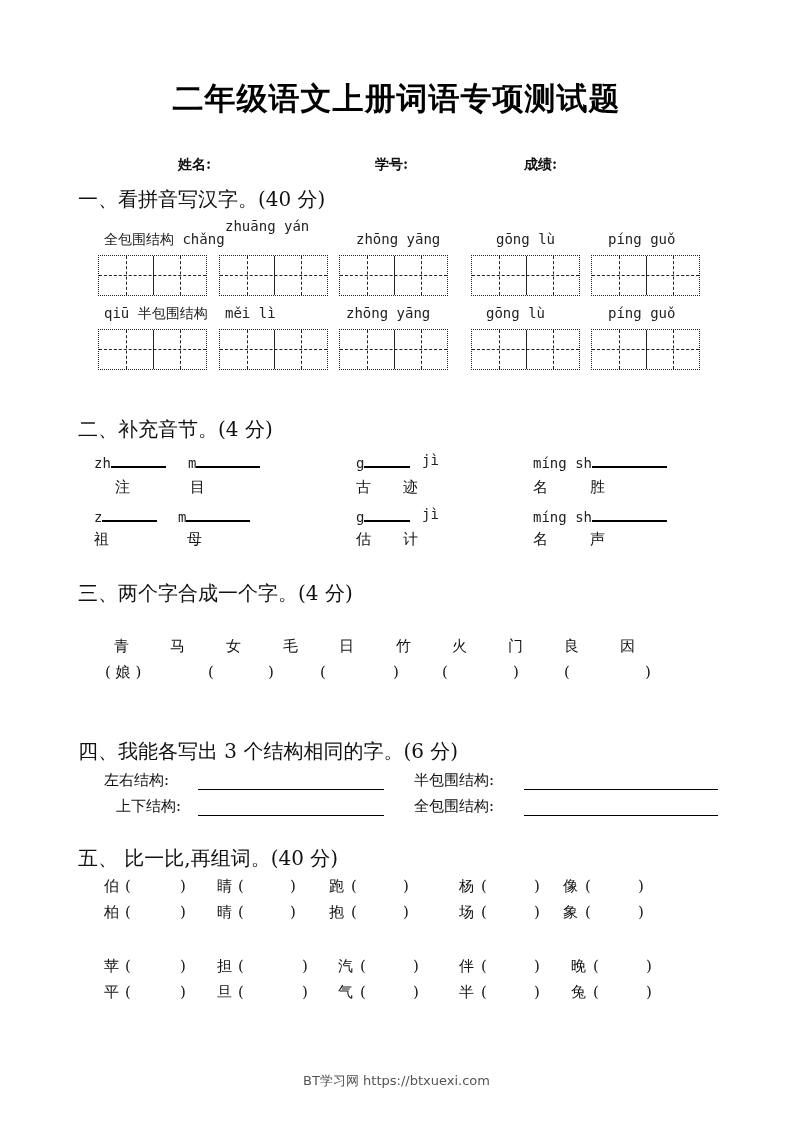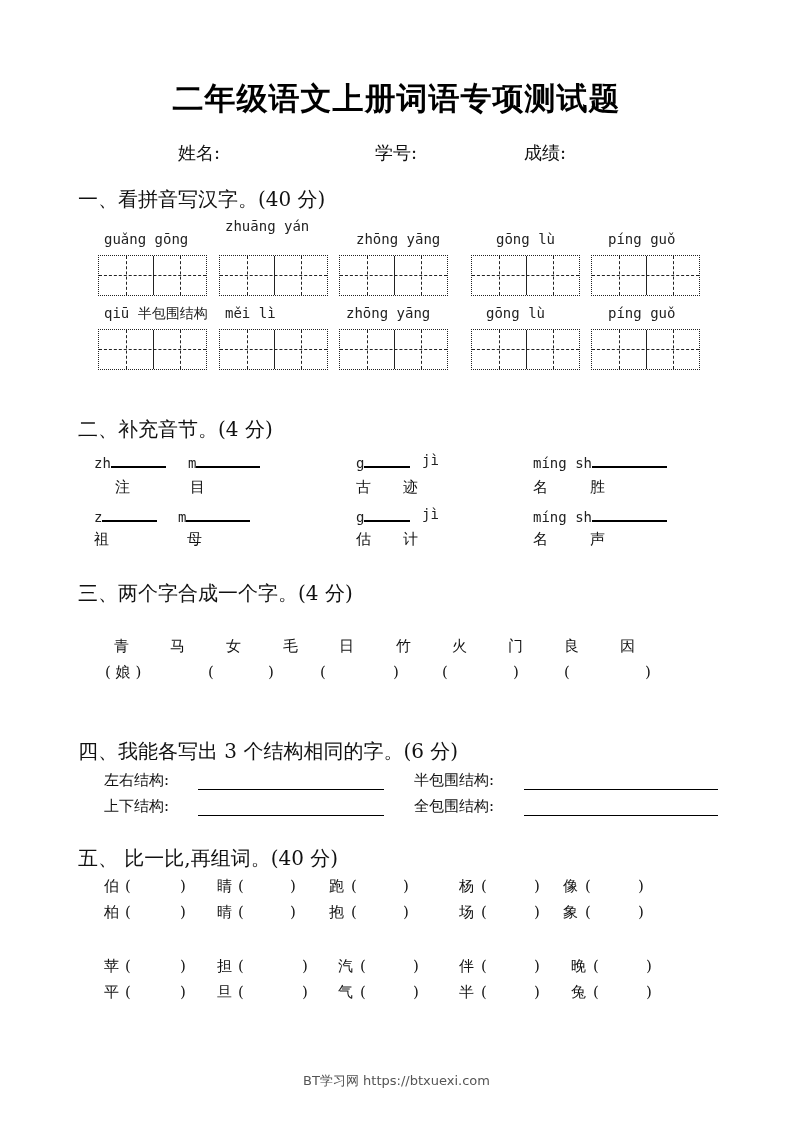--- a/index.html
+++ b/index.html
@@ -1,21 +1,21 @@
 <!DOCTYPE html>
 <html><head>
 <meta charset="utf-8">
 <style>
   html, body { margin:0; padding:0; background:#ffffff; }
   body { width:793px; height:1122px; position:relative; overflow:hidden; color:#111;
          font-family:"DejaVu Serif","Liberation Serif",serif; }
   .abs { position:absolute; white-space:nowrap; }
   .title { left:0; width:793px; top:78px; text-align:center; font-family:"DejaVu Sans","Liberation Sans",sans-serif;
            font-size:31px; font-weight:bold; letter-spacing:1px; color:#000; }
-  .info { top:141px; font-size:18px; }
+  .info { top:156px; font-size:14px;font-weight:bold; }
   .sec { font-size:20px; color:#111; }
   .pin { font-family:"DejaVu Sans Mono","Liberation Mono",monospace; font-size:14px; color:#222; }
   .grid { position:absolute; width:109px; height:41px; border:1px dotted #222; box-sizing:border-box; }
   .grid .mid-v { position:absolute; left:54px; top:0; bottom:0; border-left:1px solid #222; }
   .grid .dv { position:absolute; top:0; bottom:0; border-left:1px dashed #222; }
   .grid .dh { position:absolute; left:0; right:0; top:19px; border-top:1px dashed #222; }
   .sm { font-size:15px; }
   .ul { display:inline-block; border-bottom:2px solid #000; height:14px; vertical-align:baseline; }
   .line { position:absolute; border-bottom:1px solid #000; height:0; }
   .footer { left:0; width:793px; top:1072px; text-align:center; font-family:"DejaVu Sans","Liberation Sans",sans-serif;
@@ -26,21 +26,21 @@
 
 <div class="abs title">二年级语文上册词语专项测试题</div>
 
 <div class="abs info" style="left:178px">姓名:</div>
 <div class="abs info" style="left:375px">学号:</div>
 <div class="abs info" style="left:524px">成绩:</div>
 
 <div class="abs sec" style="left:78px;top:186px">一、看拼音写汉字。(40 分)</div>
 
 <div>
-  <div class="abs pin" style="left:104px;top:231px">guǎng gōng</div>
+  <div class="abs pin" style="left:104px;top:231px">全包围结构 chǎng</div>
   <div class="abs pin" style="left:225px;top:218px">zhuāng yán</div>
   <div class="abs pin" style="left:356px;top:231px">zhōng yāng</div>
   <div class="abs pin" style="left:496px;top:231px">gōng  lù</div>
   <div class="abs pin" style="left:608px;top:231px">píng guǒ</div>
 
   <div class="grid" style="left:98px;top:255px">
       <div class="dv" style="left:27px"></div>
       <div class="mid-v"></div>
       <div class="dv" style="left:81px"></div>
       <div class="dh"></div>
@@ -163,21 +163,21 @@
   <div class="abs sm" style="left:645px;top:663px">)</div>
 </div>
 
 <div class="abs sec" style="left:78px;top:738px">四、我能各写出 3 个结构相同的字。(6 分)</div>
 <div>
   <div class="abs sm" style="left:104px;top:771px">左右结构:</div>
   <div class="line" style="left:198px;top:789px;width:186px"></div>
   <div class="abs sm" style="left:414px;top:771px">半包围结构:</div>
   <div class="line" style="left:524px;top:789px;width:194px"></div>
 
-  <div class="abs sm" style="left:104px;top:797px">上下结构:</div>
+  <div class="abs sm" style="left:116px;top:797px">上下结构:</div>
   <div class="line" style="left:198px;top:815px;width:186px"></div>
   <div class="abs sm" style="left:414px;top:797px">全包围结构:</div>
   <div class="line" style="left:524px;top:815px;width:194px"></div>
 </div>
 
 <div class="abs sec" style="left:78px;top:845px">五、 比一比,再组词。(40 分)</div>
 <div>
 
   <div class="abs sm" style="left:104px;top:877px">伯</div>
   <div class="abs sm" style="left:125px;top:877px">(</div>

